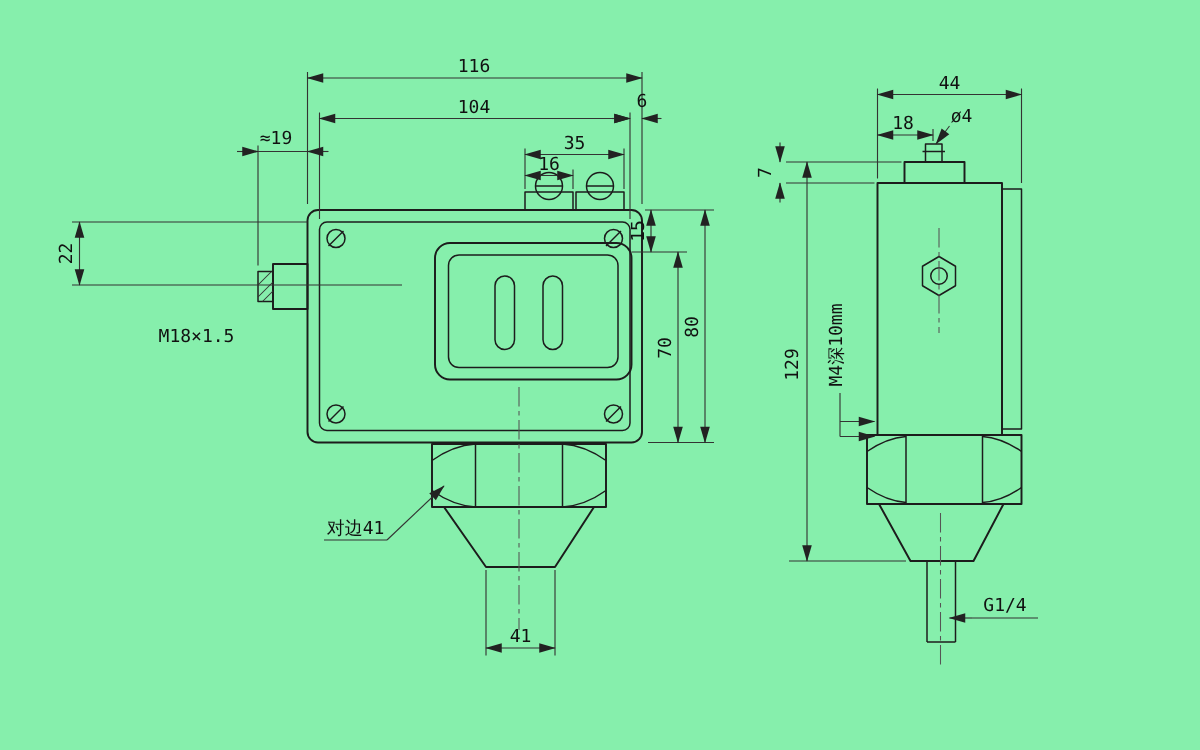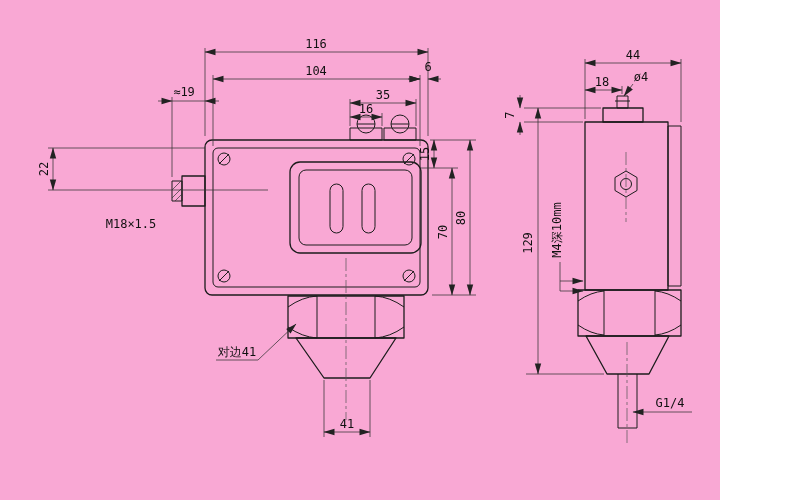--- a/index.html
+++ b/index.html
@@ -1,16 +1,16 @@
 <!DOCTYPE html>
 <html><head>
 <meta charset="utf-8">
 <style>
   html,body{margin:0;padding:0;background:#ffffff;}
-  .stage{width:720px;height:500px;position:relative;background:#f9a8d4;overflow:hidden;}
+  .stage{width:800px;height:500px;position:relative;background:#86efac;overflow:hidden;}
   svg{font-family:"DejaVu Sans Mono","Liberation Mono",monospace;}
   .obj{fill:none;stroke:#1c1c1c;stroke-width:1.3;stroke-linejoin:round;stroke-linecap:round;}
   .obj2{fill:none;stroke:#1c1c1c;stroke-width:1;stroke-linejoin:round;}
   .thin{fill:none;stroke:#333;stroke-width:0.75;}
   .dim{fill:none;stroke:#333;stroke-width:0.75;}
   .cl{fill:none;stroke:#555;stroke-width:0.7;stroke-dasharray:13 3 3 3;}
   .hatch{fill:none;stroke:#333;stroke-width:0.7;}
   text{fill:#111;font-size:12px;}
   .lbl{font-size:12px;}
 </style>

